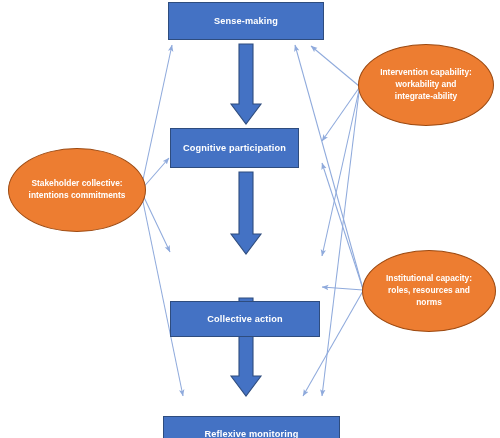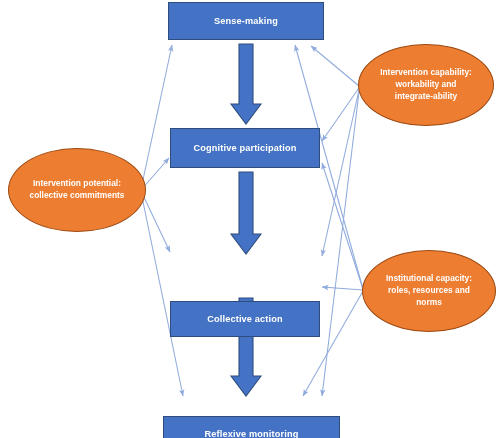--- a/index.html
+++ b/index.html
@@ -52,36 +52,36 @@
       <path d="M239,44 L253,44 L253,104 L261,104 L246,124 L231,104 L239,104 Z"></path>
       <path d="M239,172 L253,172 L253,234 L261,234 L246,254 L231,234 L239,234 Z"></path>
       <path d="M239,298 L253,298 L253,376 L261,376 L246,396 L231,376 L239,376 Z"></path>
     </g>
   </svg>
 
   <div class="proc-box" style="left:168px;top:2px;width:156px;height:38px;">
     <span>Sense-making</span>
   </div>
 
-  <div class="proc-box" style="left:170px;top:128px;width:150px;height:40px;">
+  <div class="proc-box" style="left:170px;top:128px;width:129px;height:40px;">
     <span>Cognitive participation</span>
   </div>
 
   <div class="proc-box" style="left:170px;top:258px;width:150px;height:36px;margin-top:43px;">
     <span>Collective action</span>
   </div>
 
   <div class="proc-box" style="left:163px;top:416px;width:177px;height:36px;align-items:center;">
     <span>Reflexive monitoring</span>
   </div>
 
   <div class="ellipse" style="left:8px;top:148px;width:138px;height:84px;">
     <div>
-      <span>Intervention potential:</span>
-      <span>collective commitments</span>
+      <span>Stakeholder collective:</span>
+      <span>intentions commitments</span>
     </div>
   </div>
 
   <div class="ellipse" style="left:362px;top:250px;width:134px;height:82px;">
     <div>
       <span>Institutional  capacity:</span>
       <span>roles, resources and</span>
       <span>norms</span>
     </div>
   </div>

